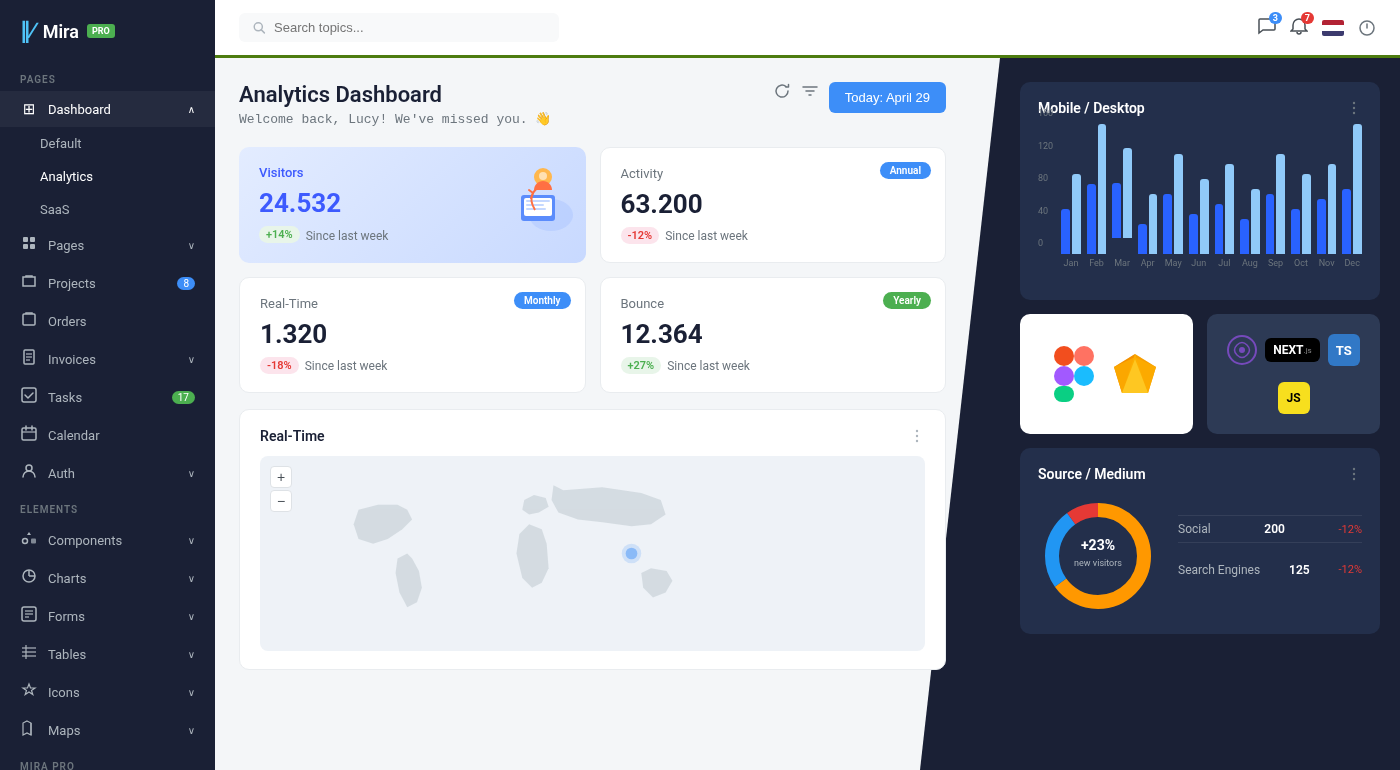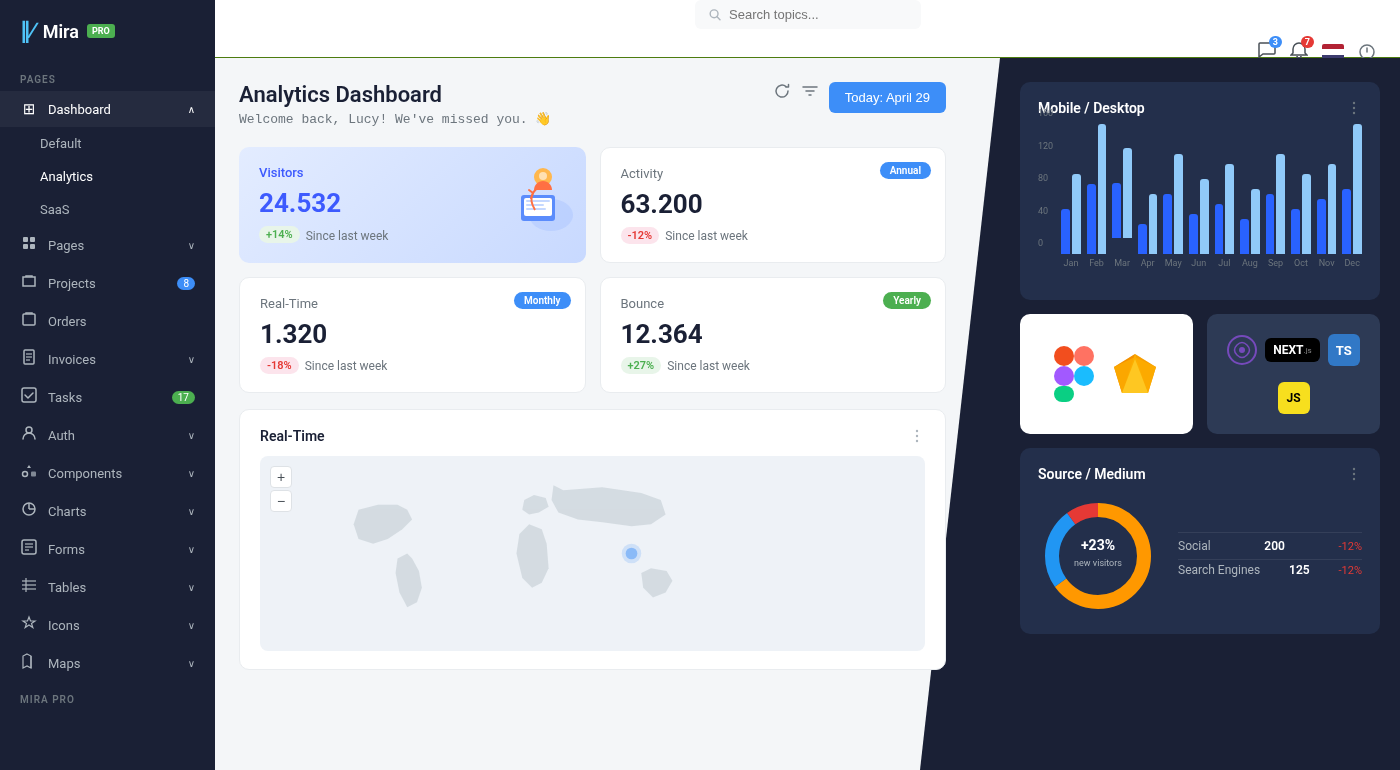--- a/index.html
+++ b/index.html
@@ -18,21 +18,21 @@
     .sidebar-item.sub.active-sub { color: #fff; }
     .sidebar-item .chevron { margin-left: auto; font-size: 10px; }
     .sidebar-badge { background: #3d8ef8; color: #fff; font-size: 10px; padding: 1px 6px; border-radius: 10px; margin-left: auto; }
     .sidebar-badge.green { background: #4caf50; }
     .sidebar-icon { font-size: 15px; width: 18px; text-align: center; }
 
     
     .main { flex: 1; display: flex; flex-direction: column; background: #fff; overflow: hidden; }
 
     
-    .header { display: flex; align-items: center; padding: 0 24px; height: 58px; background: #fff; border-bottom: 1px solid #4d7c0f; gap: 12px; flex-direction: column; }
+    .header { display: flex; align-items: center; padding: 0 24px; height: 58px; background: #fff; border-bottom: 3px solid #4d7c0f; gap: 12px; }
     .search-wrap { display: flex; align-items: center; gap: 8px; background: #f8f9fa; border-radius: 6px; padding: 7px 14px; flex: 1; max-width: 320px; }
     .search-wrap input { border: none; background: transparent; outline: none; font-size: 13px; color: #6c757d; width: 100%; }
     .header-right { margin-left: auto; display: flex; align-items: center; gap: 14px; }
     .header-icon-wrap { position: relative; cursor: pointer; }
     .notif-badge { position: absolute; top: -5px; right: -6px; background: #3d8ef8; color: #fff; font-size: 9px; padding: 1px 4px; border-radius: 8px; font-weight: bold; }
     .notif-badge.red { background: #e53935; }
     .flag-icon { width: 22px; height: 16px; background: linear-gradient(#b22234 33%, #fff 33%, #fff 66%, #3c3b6e 66%); border-radius: 2px; }
     .page-header { display: flex; align-items: flex-start; justify-content: space-between; margin-bottom: 20px; }
     .page-title { font-size: 22px; font-weight: 600; color: #1a2035; }
     .page-subtitle { font-size: 13px; color: #6c757d; margin-top: 4px; font-family: Liberation Mono, monospace; }
@@ -117,32 +117,44 @@
     <span class="sidebar-icon">
       <svg width="16" height="16" viewBox="0 0 16 16" fill="none">
           <rect x="1" y="1" width="14" height="14" rx="2" stroke="#adb5bd" stroke-width="1.5" fill="none"></rect>
           <path d="M4 8l3 3 5-5" stroke="#adb5bd" stroke-width="1.5" stroke-linecap="round" stroke-linejoin="round"></path>
         </svg>
     </span>
     <span>Tasks</span>
     <span class="sidebar-badge green">17</span>
   </div>
 
+  <div class="sidebar-item">
+    <span class="sidebar-icon">
+      <svg width="16" height="16" viewBox="0 0 16 16" fill="none">
+          <rect x="1" y="3" width="14" height="12" rx="1.5" stroke="#adb5bd" stroke-width="1.5" fill="none"></rect>
+          <line x1="1" y1="7" x2="15" y2="7" stroke="#adb5bd" stroke-width="1.2"></line>
+          <line x1="5" y1="1" x2="5" y2="5" stroke="#adb5bd" stroke-width="1.5" stroke-linecap="round"></line>
+          <line x1="11" y1="1" x2="11" y2="5" stroke="#adb5bd" stroke-width="1.5" stroke-linecap="round"></line>
+        </svg>
+    </span>
+    <span>Calendar</span>
+  </div>
 
   <div class="sidebar-item">
     <span class="sidebar-icon">
       <svg width="16" height="16" viewBox="0 0 16 16" fill="none">
           <circle cx="8" cy="5" r="3" stroke="#adb5bd" stroke-width="1.5" fill="none"></circle>
           <path d="M2 14c0-3.3 2.7-6 6-6s6 2.7 6 6" stroke="#adb5bd" stroke-width="1.5" fill="none" stroke-linecap="round"></path>
         </svg>
     </span>
     <span>Auth</span>
     <span class="chevron">∨</span>
   </div>
 
+  <div class="sidebar-section-label">ELEMENTS</div>
 
   <div class="sidebar-item">
     <span class="sidebar-icon">
       <svg width="16" height="16" viewBox="0 0 16 16" fill="none">
           <path d="M8 2l2 3H6z" fill="#adb5bd"></path>
           <circle cx="4" cy="11" r="2.5" stroke="#adb5bd" stroke-width="1.5" fill="none"></circle>
           <rect x="10" y="8.5" width="5" height="5" rx="1" fill="#adb5bd" opacity="0.7"></rect>
         </svg>
     </span>
     <span>Components</span>
@@ -559,21 +571,21 @@
               <text x="60" y="54" text-anchor="middle" fill="#fff" font-size="14" font-weight="700">+23%</text>
               <text x="60" y="70" text-anchor="middle" fill="#adb5bd" font-size="9">new visitors</text>
             </svg>
           </div>
           <div style="flex:1;">
             <div style="display:flex;align-items:center;justify-content:space-between;padding:6px 0;border-top:1px solid rgba(255,255,255,0.08);">
               <span style="font-size:12px;color:#adb5bd;">Social</span>
               <span style="font-size:12px;color:#fff;font-weight:600;">200</span>
               <span style="font-size:11px;color:#e53935;">-12%</span>
             </div>
-            <div style="display:flex;align-items:flex-end;justify-content:space-between;padding:3px 0;border-top:1px solid rgba(255,255,255,0.08);">
+            <div style="display:flex;align-items:flex-start;justify-content:space-between;padding:20px 0;border-top:1px solid rgba(255,255,255,0.08);">
               <span style="font-size:12px;color:#adb5bd;">Search Engines</span>
               <span style="font-size:12px;color:#fff;font-weight:600;">125</span>
               <span style="font-size:11px;color:#e53935;">-12%</span>
             </div>
           </div>
         </div>
       </div>
     </div>
   </div>
 </div>

